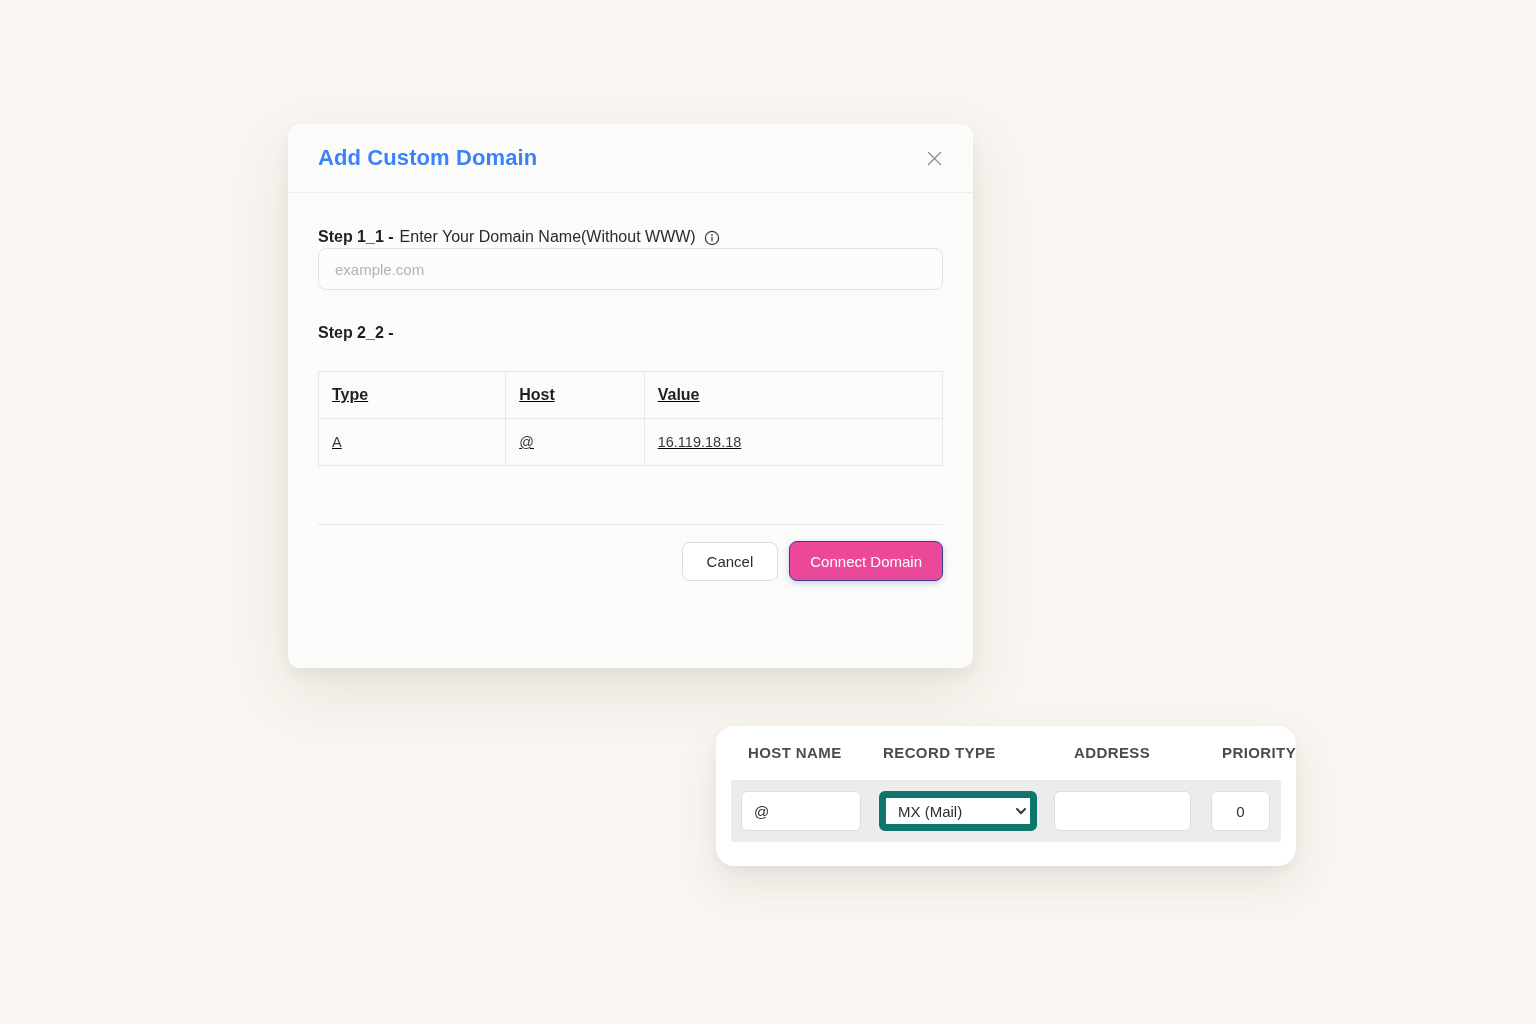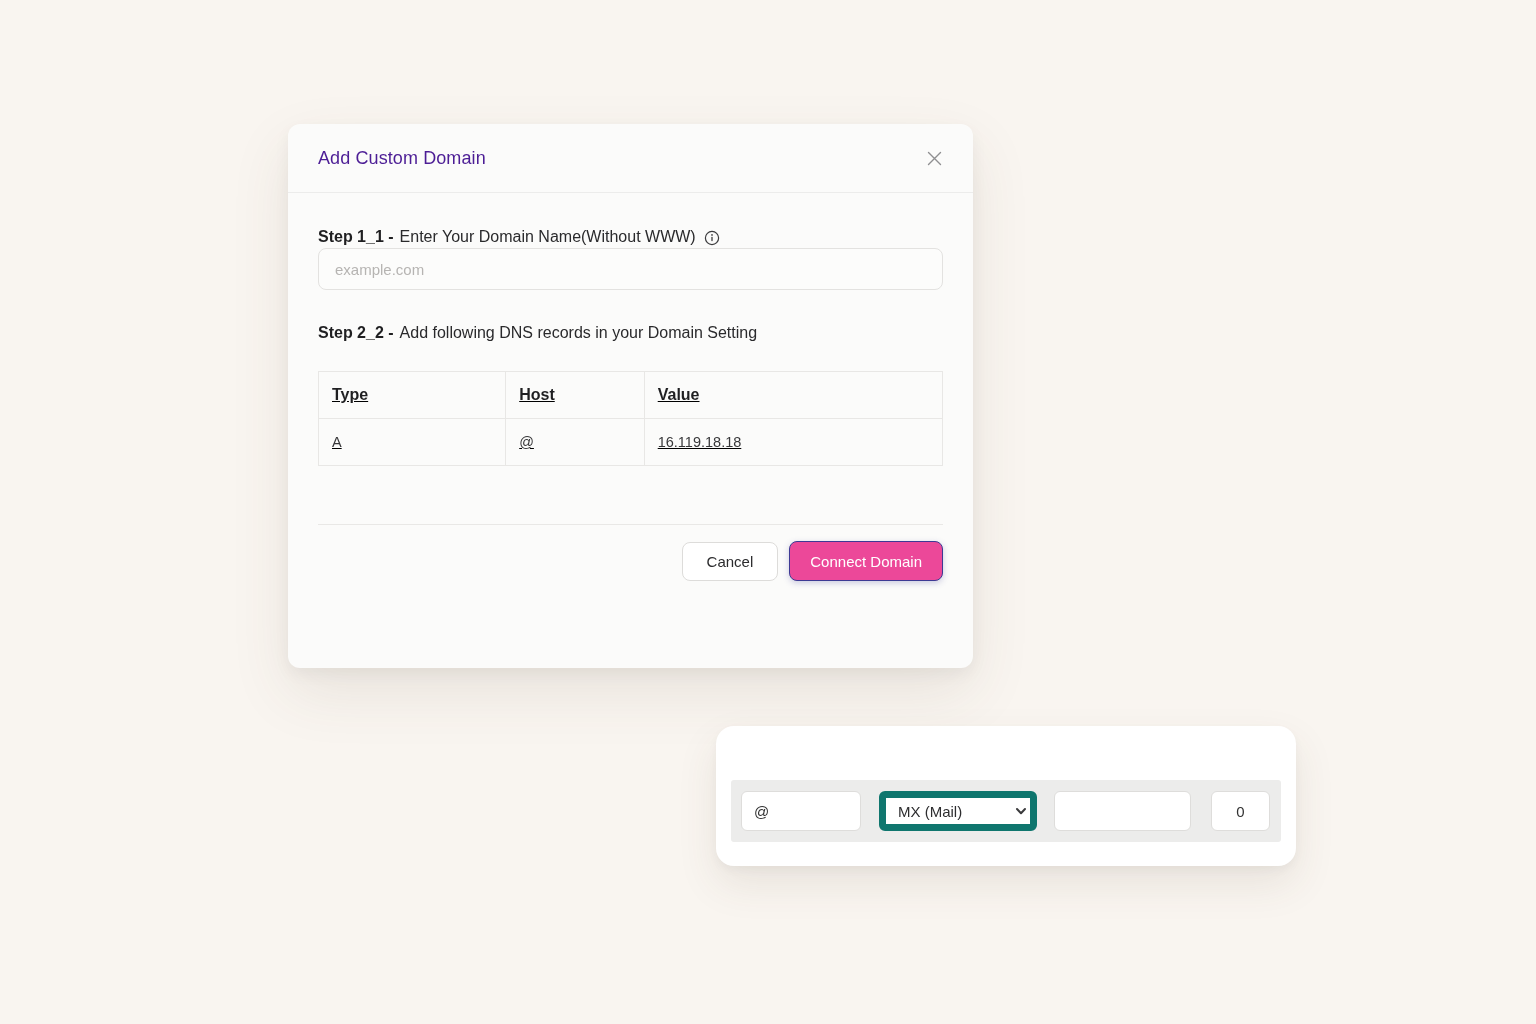--- a/index.html
+++ b/index.html
@@ -22,23 +22,23 @@
   }
   .modal-header {
     height: 69px;
     display: flex;
     align-items: center;
     justify-content: space-between;
     padding: 0 26px 0 30px;
     border-bottom: 1px solid #ececeb;
   }
   .modal-title {
-    font-size: 18px;
-    font-weight: 400;
-    color: #4c1d95;
+    font-size: 22px;
+    font-weight: 700;
+    color: #3b82f6;
     letter-spacing: 0.1px;
   }
   .close-btn {
     width: 26px; height: 26px;
     display: flex; align-items: center; justify-content: center;
     background: transparent; border: none; cursor: pointer;
   }
   .modal-body { padding: 0 30px; }
 
   .step-label {
@@ -231,21 +231,20 @@
           <circle cx="8" cy="4.9" r="0.85" fill="#3c3c3e"></circle>
           <rect x="7.35" y="6.8" width="1.3" height="4.4" rx="0.6" fill="#3c3c3e"></rect>
         </svg>
       </span>
     </div>
 
     <input class="domain-input" type="text" placeholder="example.com" style="">
 
     <div class="step-label second">
       <span class="bold">Step 2_2 -</span>
-      <span>Add following DNS records in your Domain Setting</span>
     </div>
 
     <table class="dns-table">
       <thead>
         <tr>
           <th class="col-type">Type</th>
           <th class="col-host">Host</th>
           <th class="col-value">Value</th>
         </tr>
       </thead>
@@ -263,20 +262,26 @@
     <div class="modal-footer">
       <button class="btn btn-cancel">Cancel</button>
       <button class="btn btn-connect">Connect Domain</button>
     </div>
 
   </div>
 </div>
 
 <div class="dns-panel">
 
+  <div class="panel-headers">
+    <span class="panel-header-label ph-host">HOST NAME</span>
+    <span class="panel-header-label ph-record">RECORD TYPE</span>
+    <span class="panel-header-label ph-address">ADDRESS</span>
+    <span class="panel-header-label ph-priority">PRIORITY</span>
+  </div>
 
   <div class="panel-row">
 
     <input class="panel-field pf-host" type="text" value="@" style="">
 
     <div class="pf-select-wrap">
       <div class="pf-select">
         <span>MX (Mail)</span>
         <span class="chev">
           <svg width="14" height="14" viewBox="0 0 14 14" fill="none">

